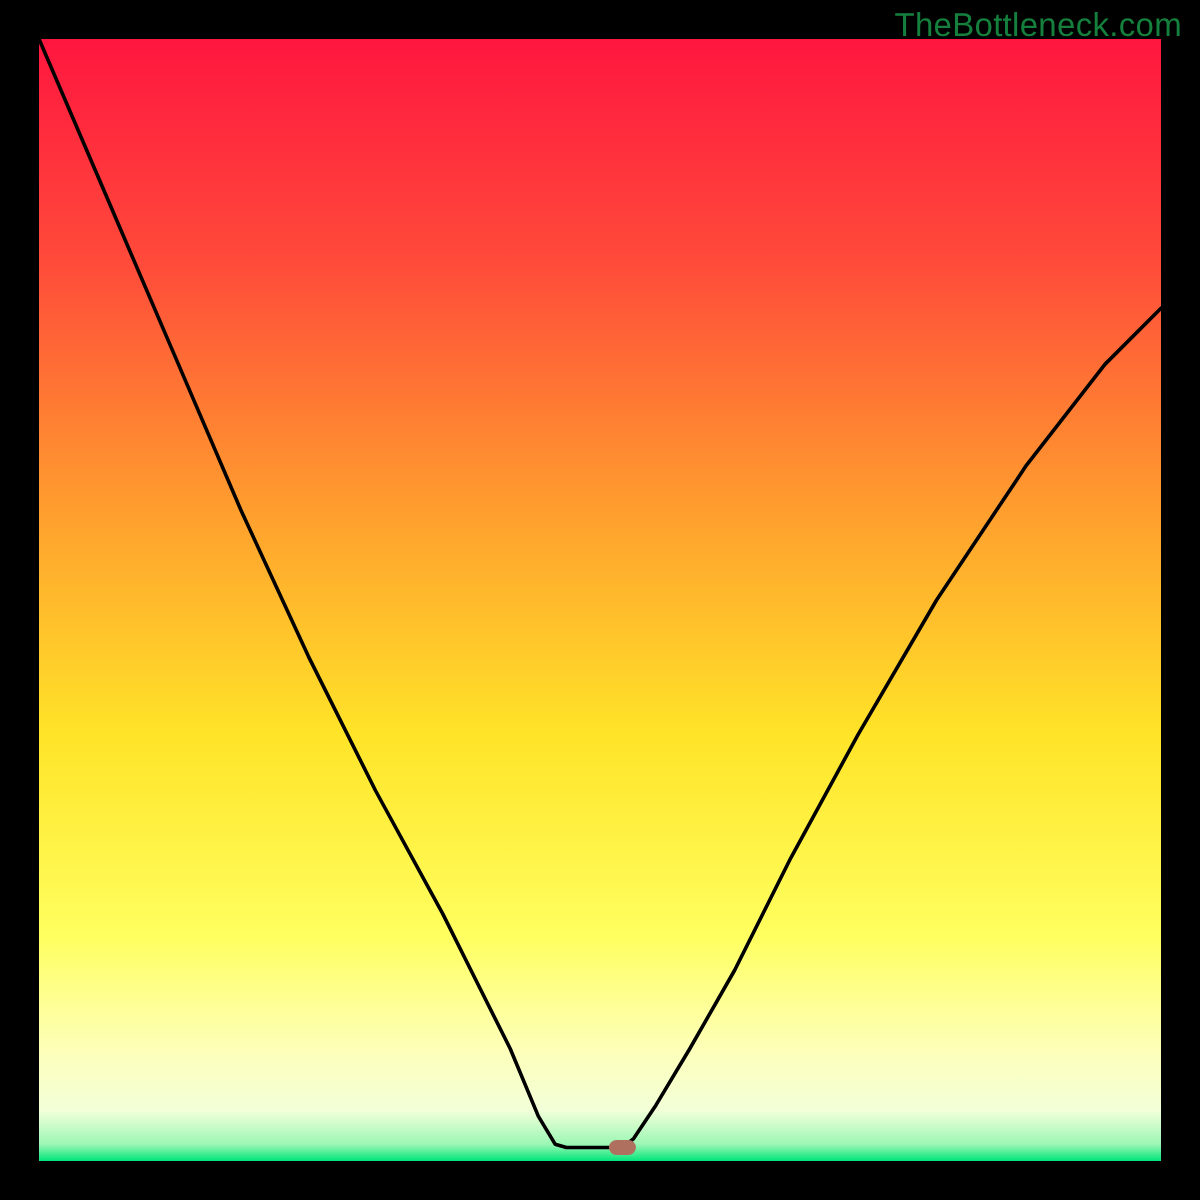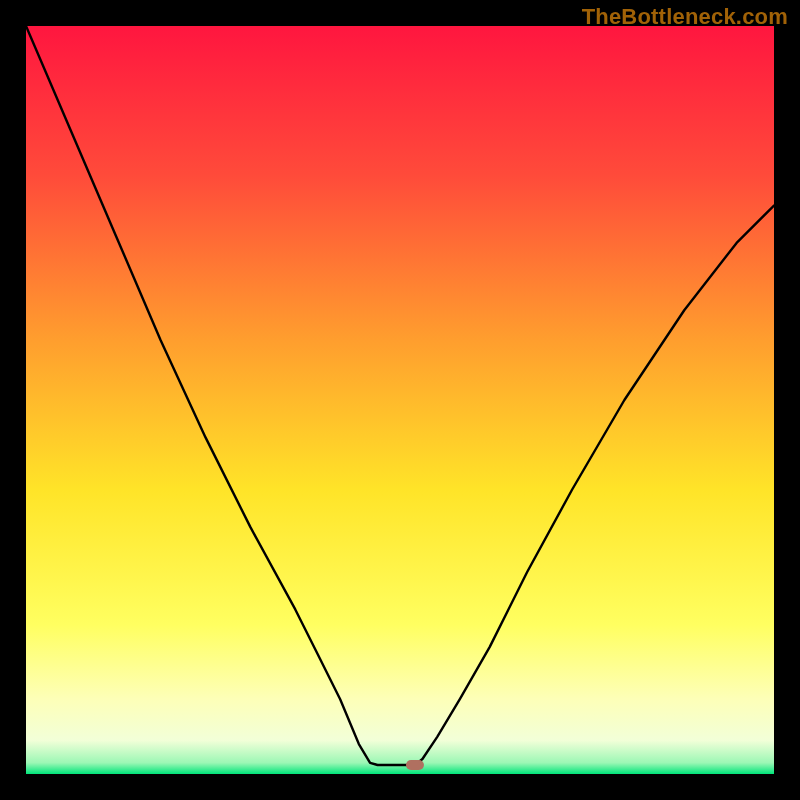--- a/index.html
+++ b/index.html
@@ -15,22 +15,22 @@
     position: relative;
     width: 800px;
     height: 800px;
     background: #000;
   }
   .watermark {
     position: absolute;
     top: 4px;
     right: 12px;
     font-size: 22px;
-    font-weight: 700;
-    color: #a16207;
+    font-weight: 400;
+    color: #15803d;
     letter-spacing: 0.2px;
   }
   .plot {
     position: absolute;
     left: 26px;
     top: 26px;
     width: 748px;
     height: 748px;
     box-sizing: border-box;
   }

